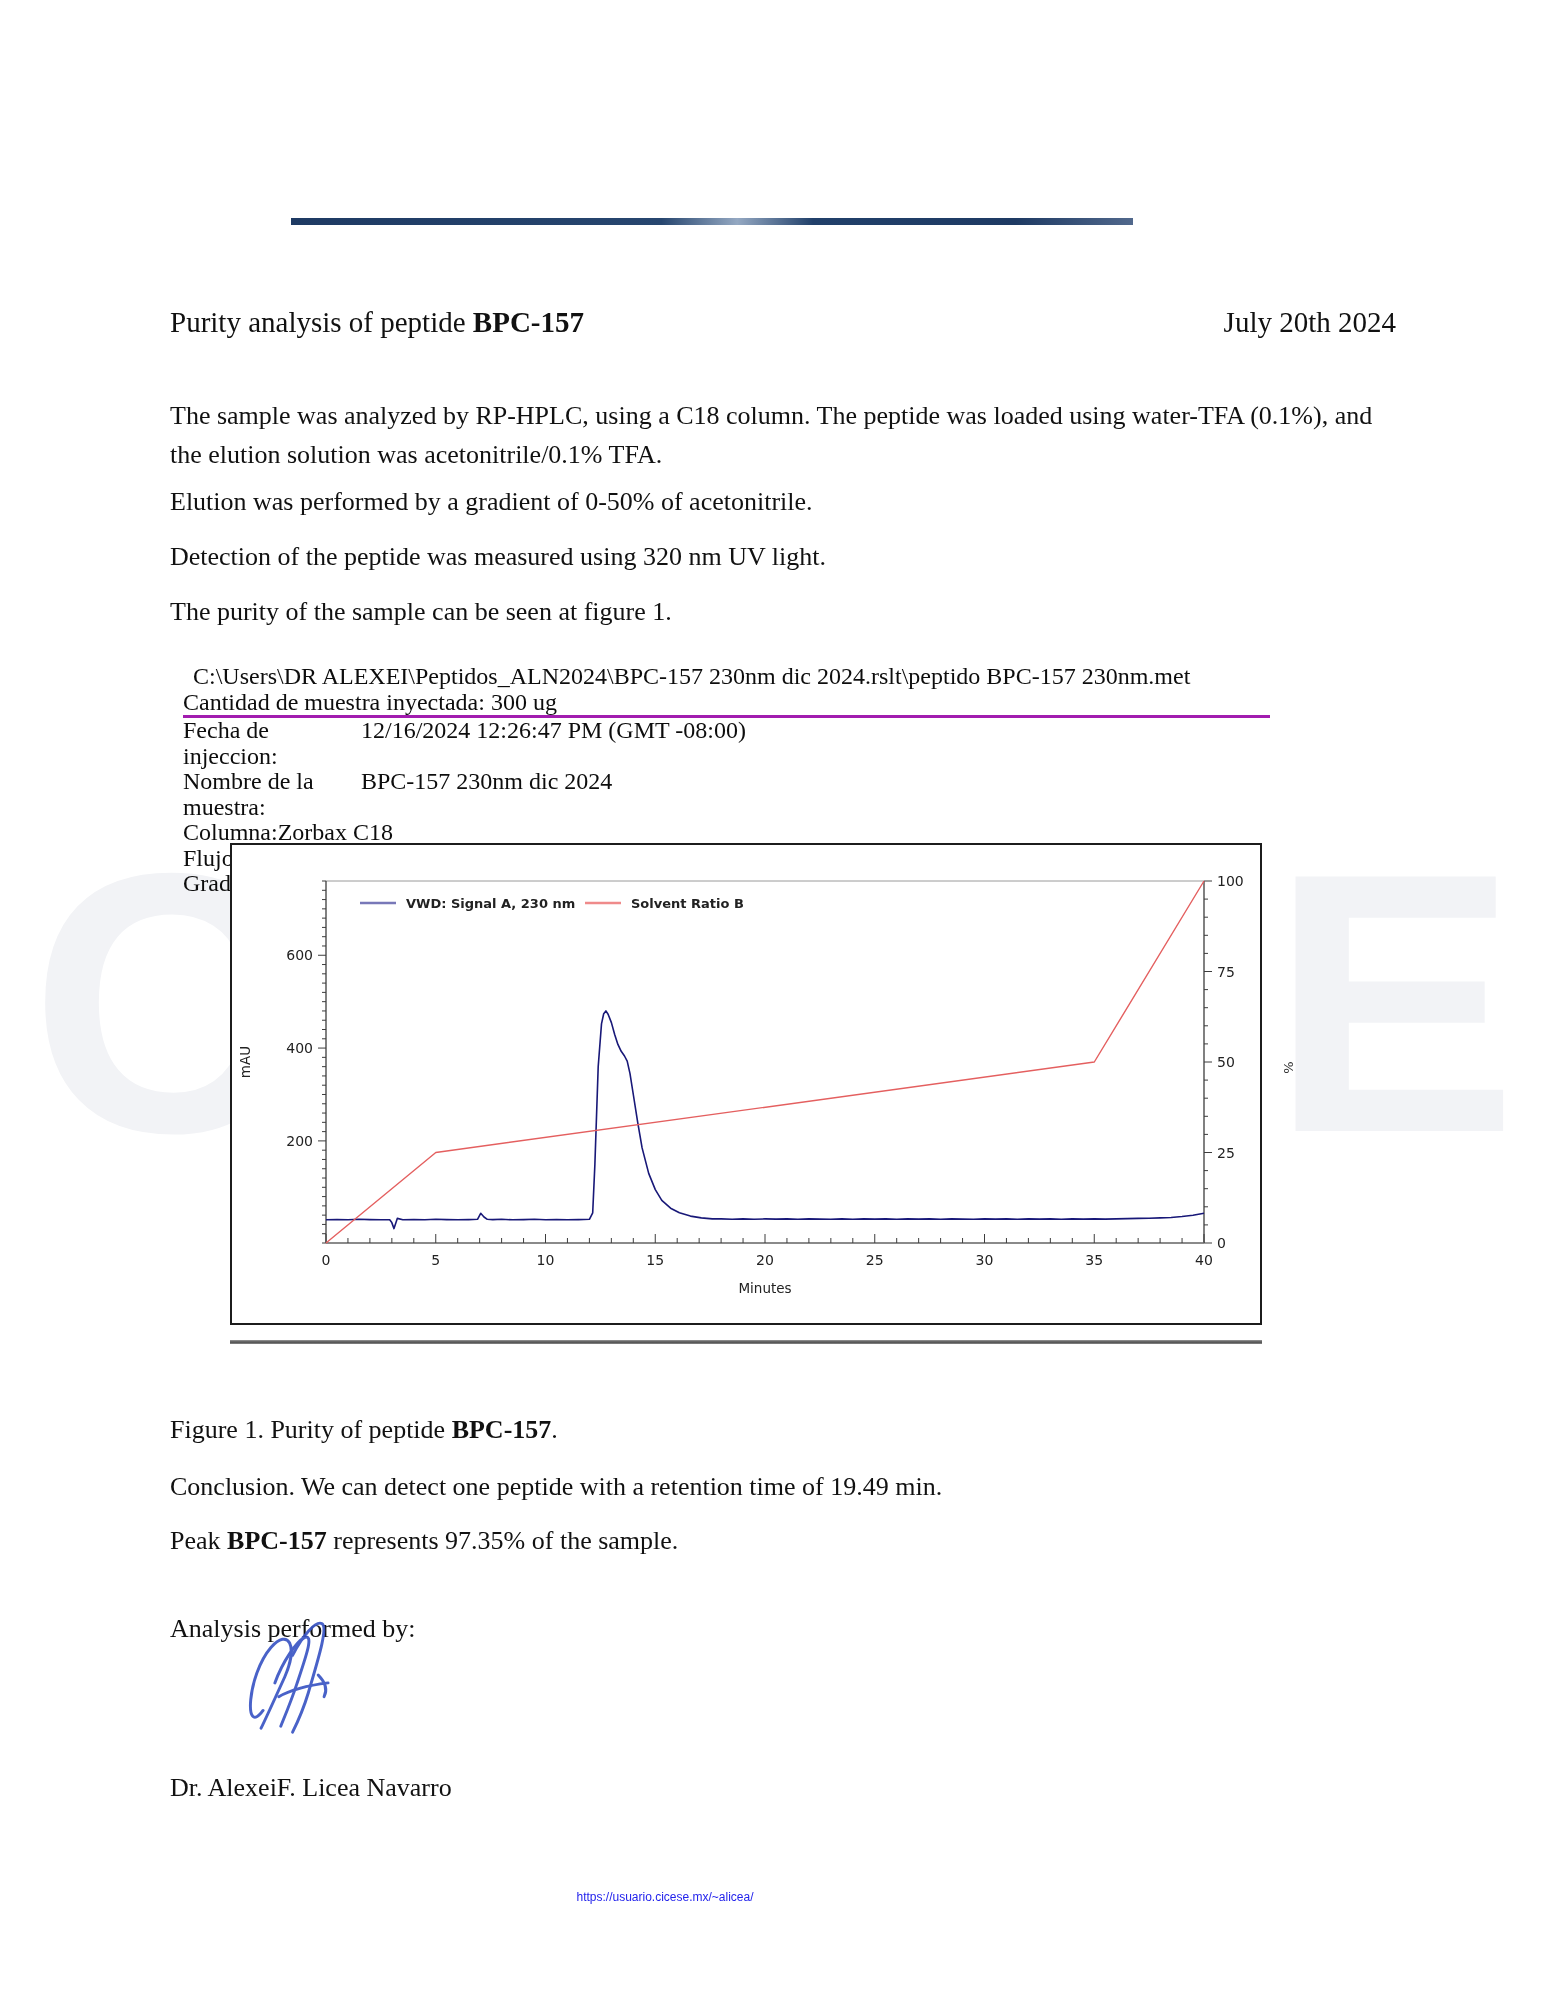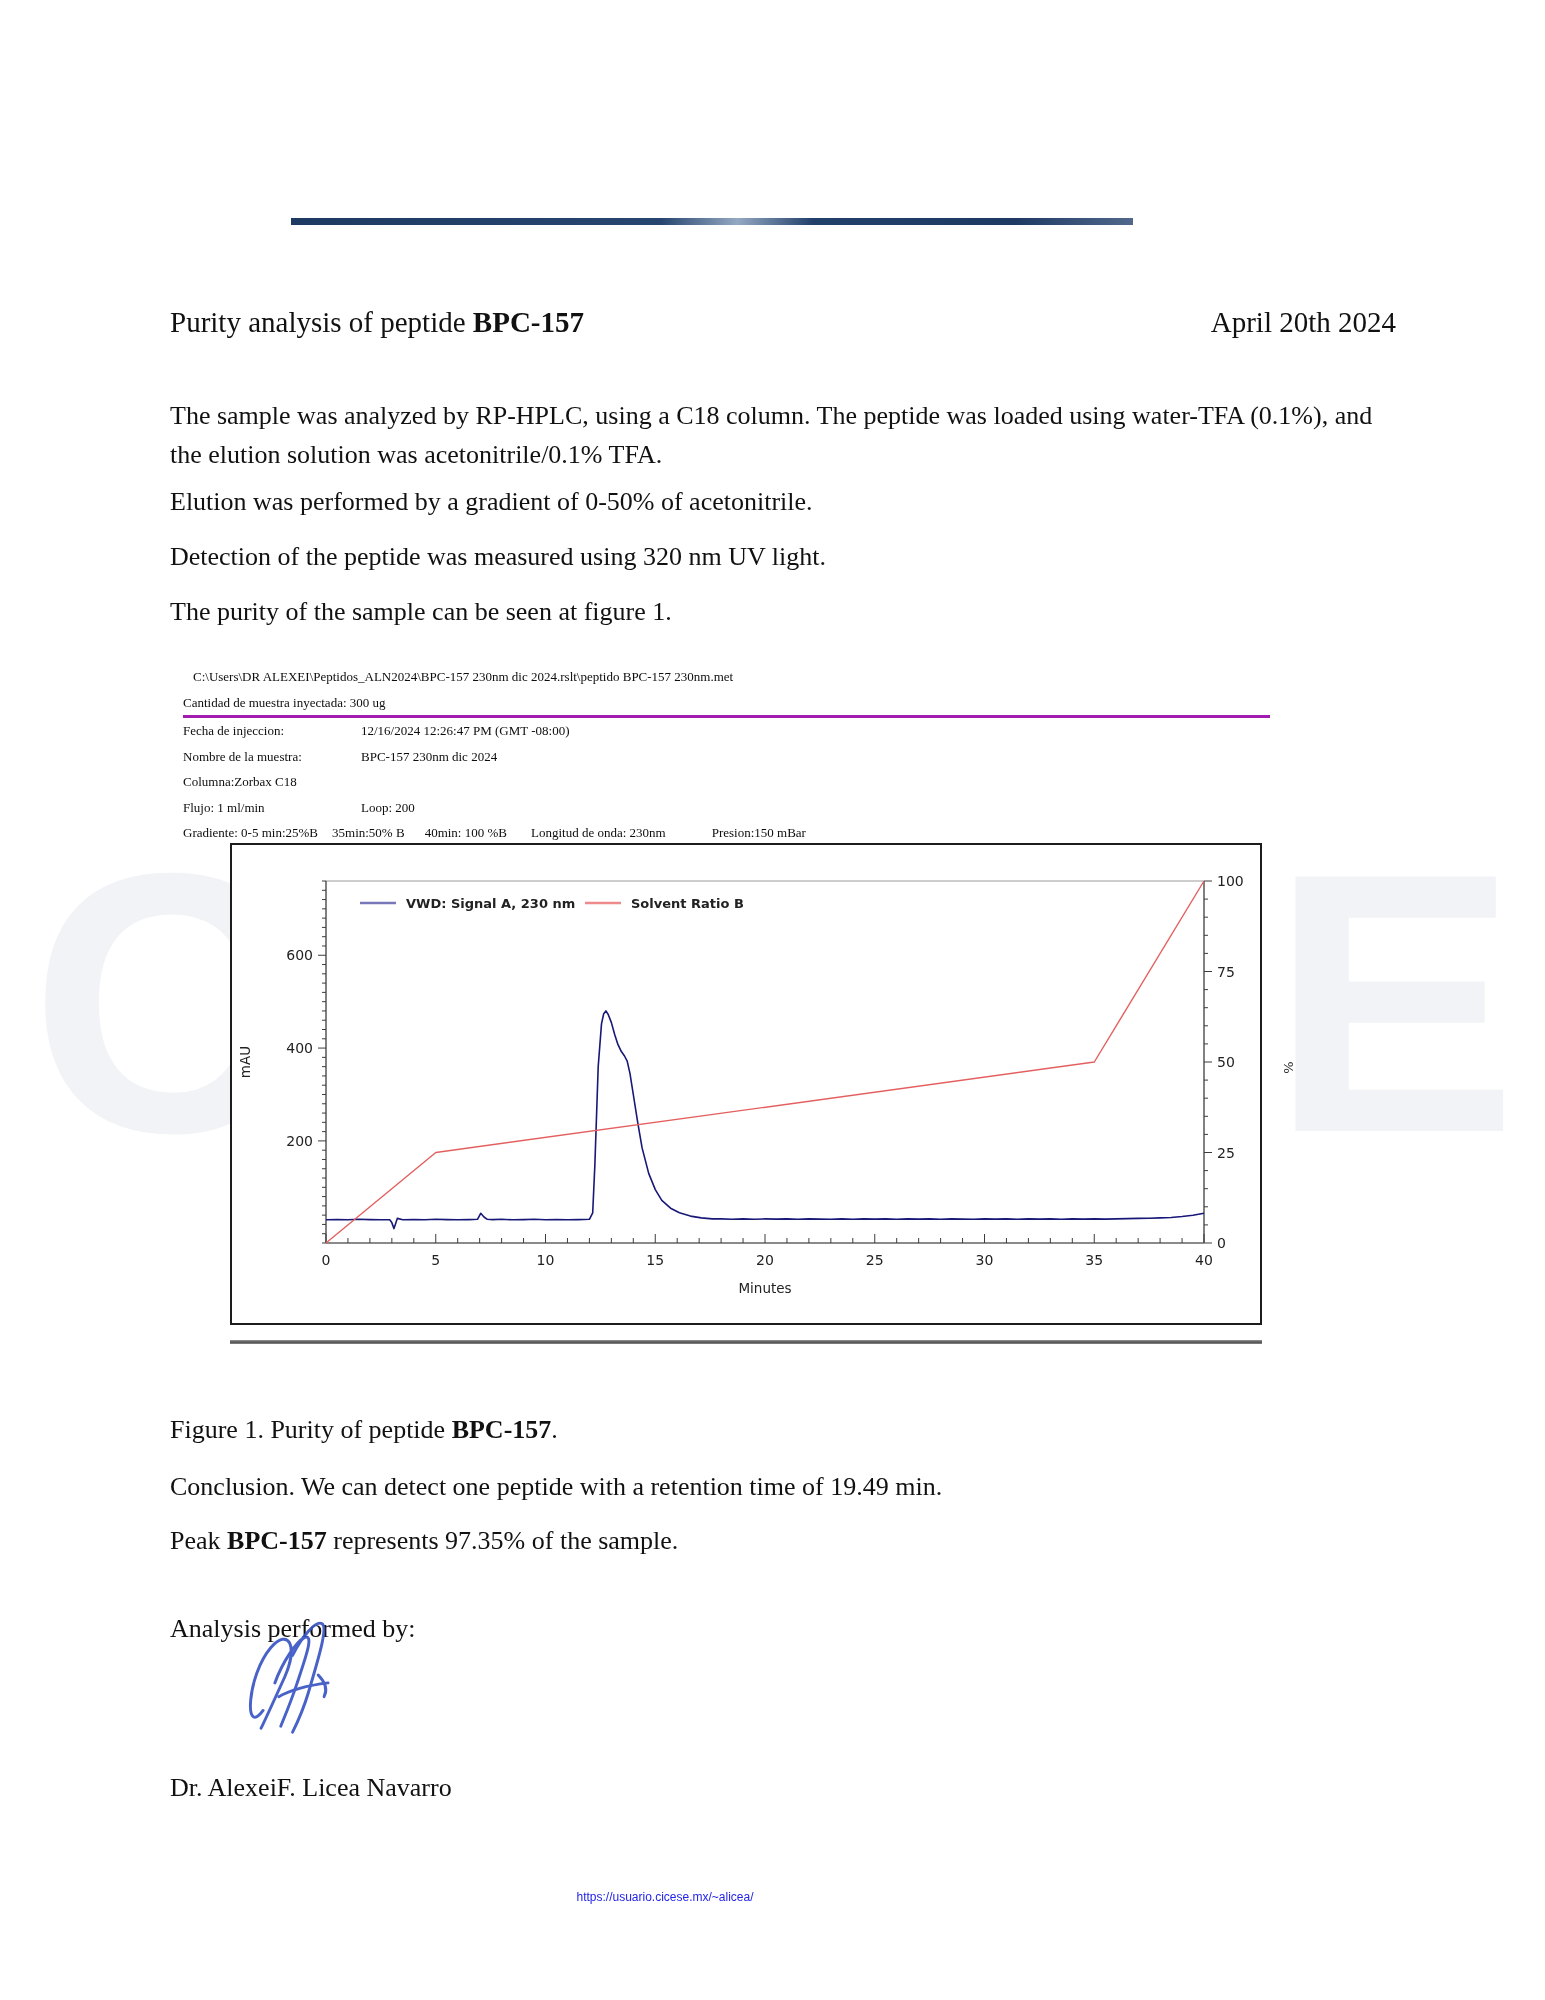--- a/index.html
+++ b/index.html
@@ -16,21 +16,21 @@
   .top-rule{
     position:absolute;left:291px;top:218px;width:842px;height:7px;
     background:linear-gradient(90deg,#1e3a63 0%,#27466f 44%,#94a8c2 53%,#21406a 62%,#1e3a63 86%,#51688c 100%);
   }
   .title-row{position:absolute;left:170px;top:306px;width:1226px;display:flex;justify-content:space-between;font-size:29px;}
   .para{position:absolute;left:170px;width:1212px;font-size:26px;line-height:1.5;}
   .p1{top:370px;}
   .p2{top:456px;}
   .p3{top:511px;}
   .p4{top:566px;}
-  .figure-meta{position:absolute;left:183px;top:664px;width:1087px;font-size:13px;color:#0d0d0d;}
+  .figure-meta{position:absolute;left:183px;top:664px;width:1087px;font-size:24px;color:#0d0d0d;}
   .figure-meta .mrow{line-height:25.5px;display:flex;}
   .figure-meta .path-row{padding-left:10px;display:block;}
   .figure-meta .underlined{border-bottom:3px solid #a21caf;display:block;}
   .mlabel{flex:0 0 178px;}
   .gap-a{margin-left:14px;}
   .gap-b{margin-left:20px;}
   .gap-c{margin-left:24px;}
   .gap-d{margin-left:46px;}
   .chart-box{
     position:absolute;left:230px;top:843px;width:1028px;height:478px;
@@ -64,21 +64,21 @@
 
 <div class="page">
 
   <div class="watermark">CICESE</div>
 
   <div class="content">
     <div class="top-rule"></div>
 
     <div class="title-row">
       <div class="title"><span>Purity analysis of peptide </span><b>BPC-157</b></div>
-      <div class="date">April 20th 2024</div>
+      <div class="date">July 20th 2024</div>
     </div>
 
     <p class="para p1">The sample was analyzed by RP-HPLC, using a C18 column. The peptide was loaded using water-TFA (0.1%), and the elution solution was acetonitrile/0.1% TFA.</p>
     <p class="para p2">Elution was performed by a gradient of 0-50% of acetonitrile.</p>
     <p class="para p3">Detection of the peptide was measured using 320 nm UV light.</p>
     <p class="para p4">The purity of the sample can be seen at figure 1.</p>
 
     <div class="figure-meta">
       <span class="mrow path-row">C:\Users\DR ALEXEI\Peptidos_ALN2024\BPC-157 230nm dic 2024.rslt\peptido BPC-157 230nm.met</span>
       <span class="mrow underlined">Cantidad de muestra inyectada: 300 ug</span>

